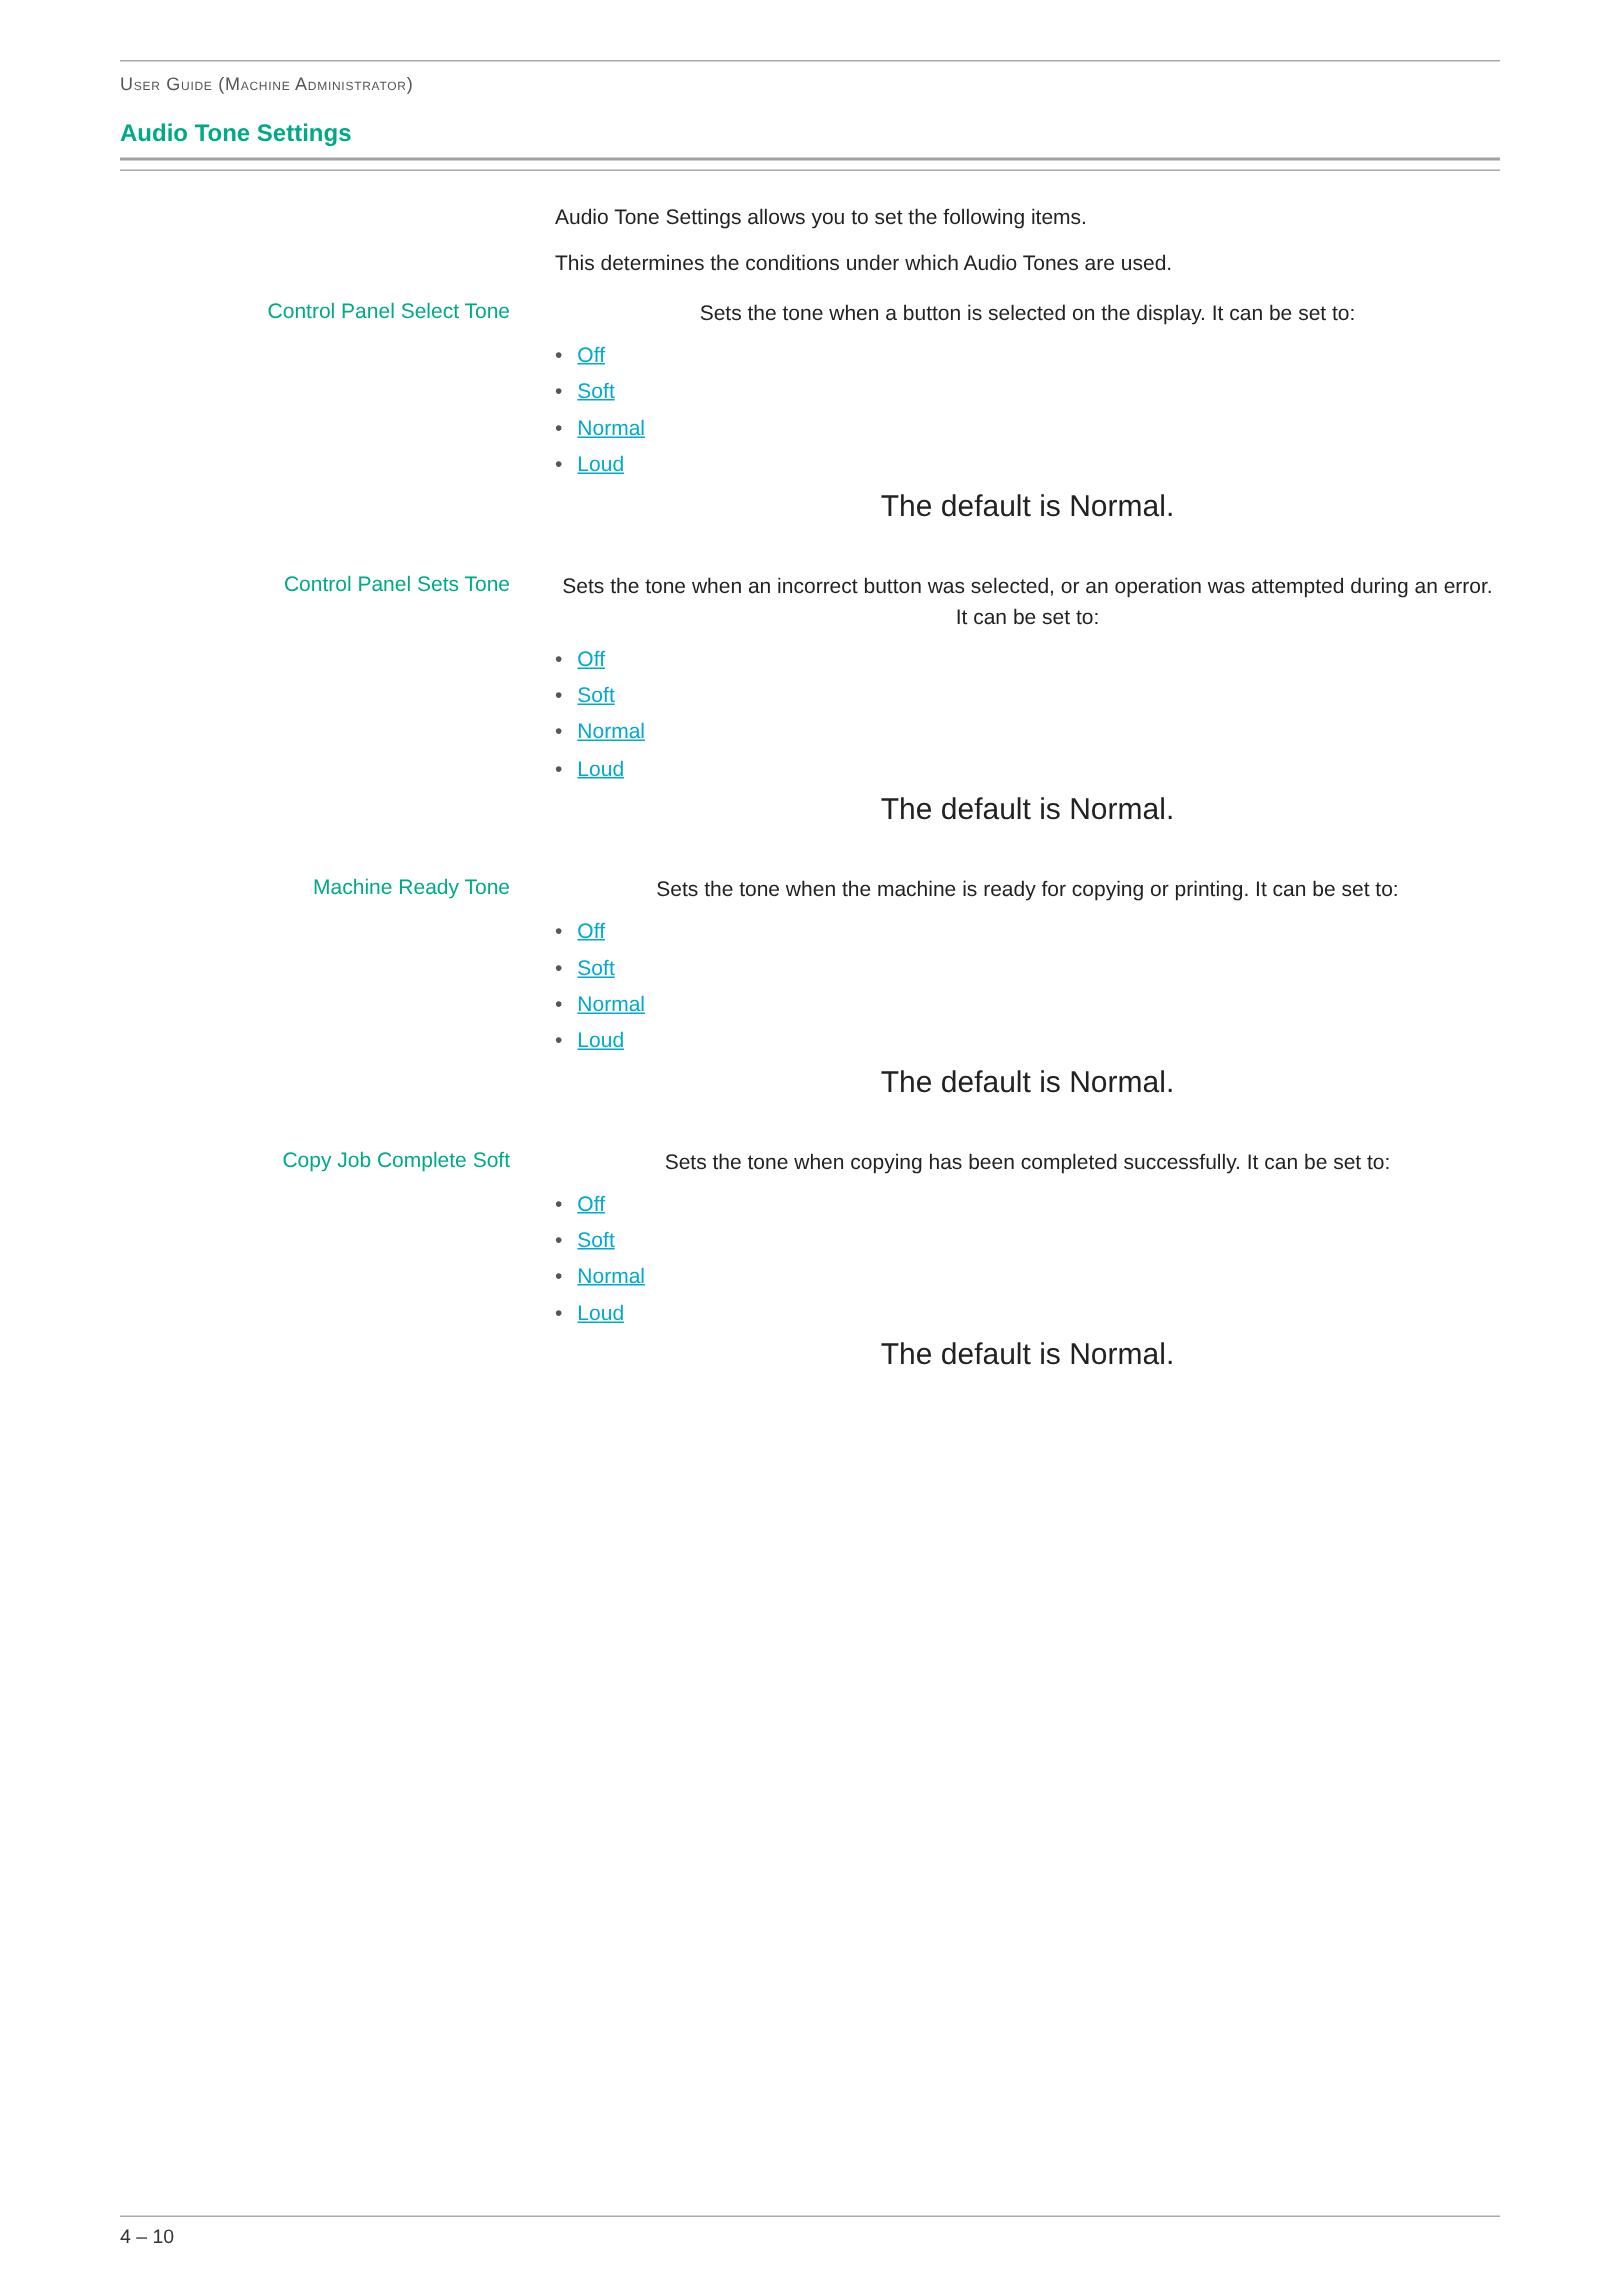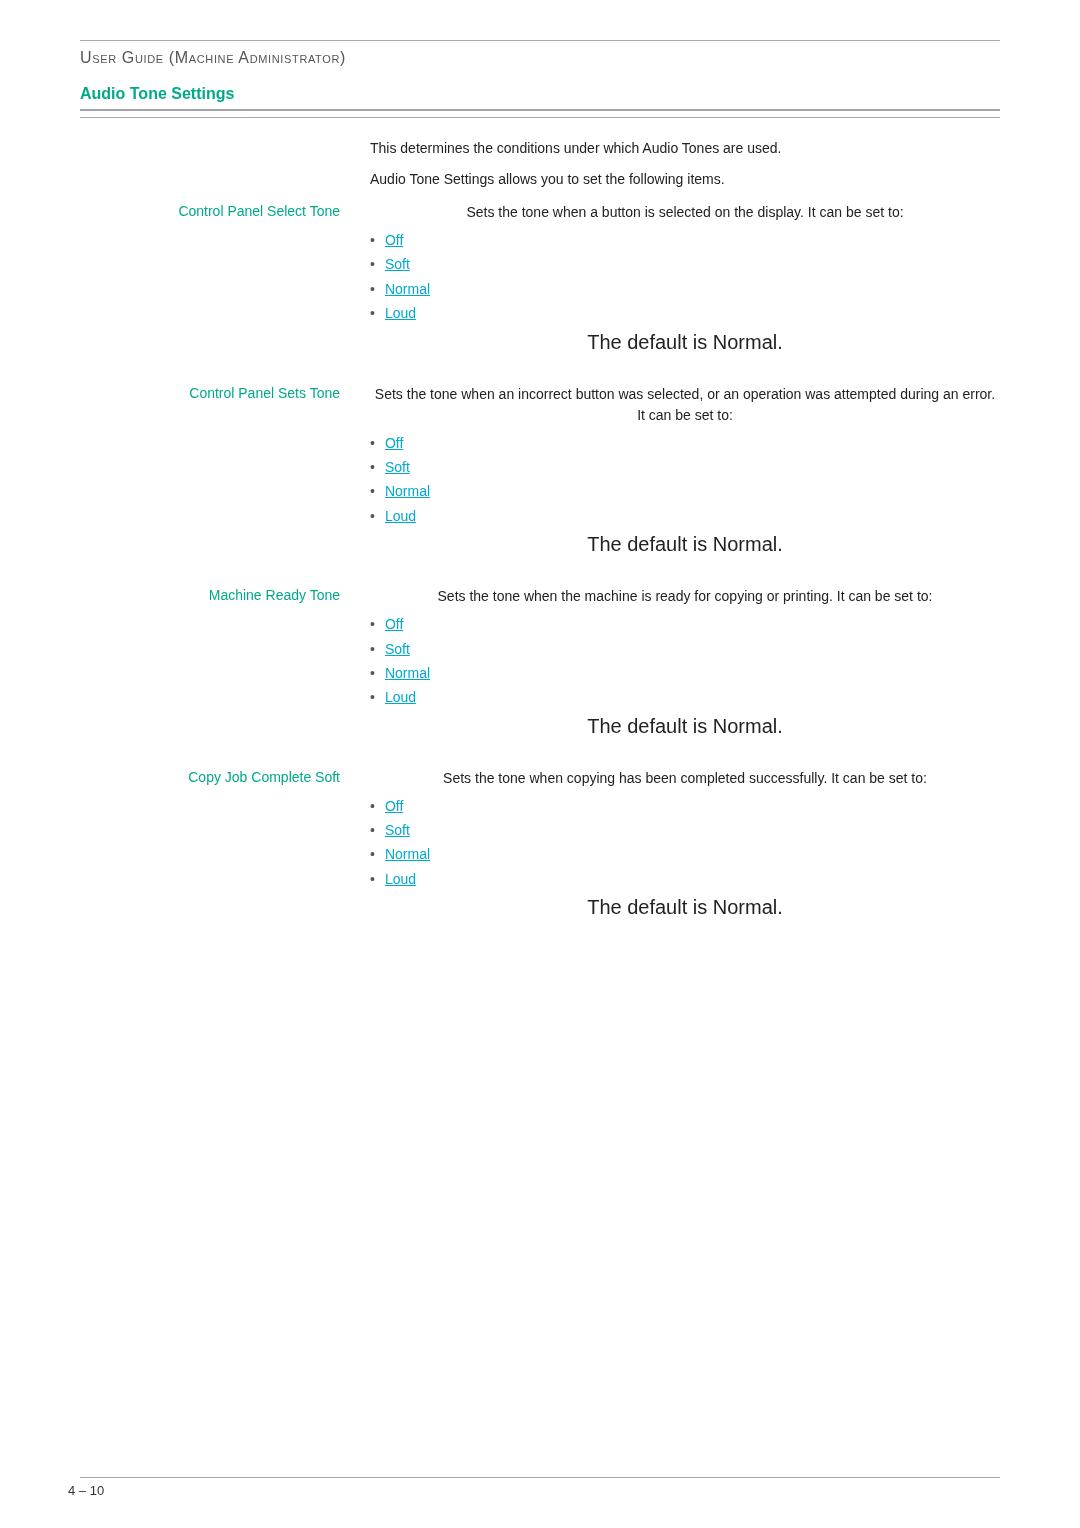--- a/index.html
+++ b/index.html
@@ -25,21 +25,21 @@
       position: relative;
     }
 
     .top-rule {
       border: none;
       border-top: 1px solid #aaa;
       margin-bottom: 8px;
     }
 
     .breadcrumb {
-      font-size: 16px;
+      font-size: 12px;
       color: #555;
       letter-spacing: 0.04em;
       margin-bottom: 18px;
     }
 
     .breadcrumb span.caps {
       font-variant: small-caps;
     }
 
     .section-title {
@@ -145,40 +145,40 @@
       margin-top: auto;
       position: absolute;
       bottom: 50px;
       left: 80px;
       right: 80px;
     }
 
     .page-number {
       position: absolute;
       bottom: 30px;
-      left: 68px;
+      left: 80px;
       font-size: 13px;
       color: #333;
     }
   </style>
 </head>
 <body>
 
 <div class="page">
   <hr class="top-rule">
 
   <div class="breadcrumb">
     <span class="caps">User Guide (Machine Administrator)</span>
   </div>
 
   <div class="section-title">Audio Tone Settings</div>
   <hr class="section-rule">
 
+  <div class="intro-text">Audio Tone Settings allows you to set the following items.</div>
   <div class="intro-text">This determines the conditions under which Audio Tones are used.</div>
-  <div class="intro-text">Audio Tone Settings allows you to set the following items.</div>
 
   <table class="settings-table">
     <tbody id="settings-body">
     <tr>
           <td class="label-cell"><span class="term-label">Control Panel Select Tone</span></td>
           <td class="content-cell">
             <div class="desc-text">Sets the tone when a button is selected on the display.  It can be set to:</div>
             <ul class="bullet-list">
               <li>
                 <span class="option-text">Off</span>

